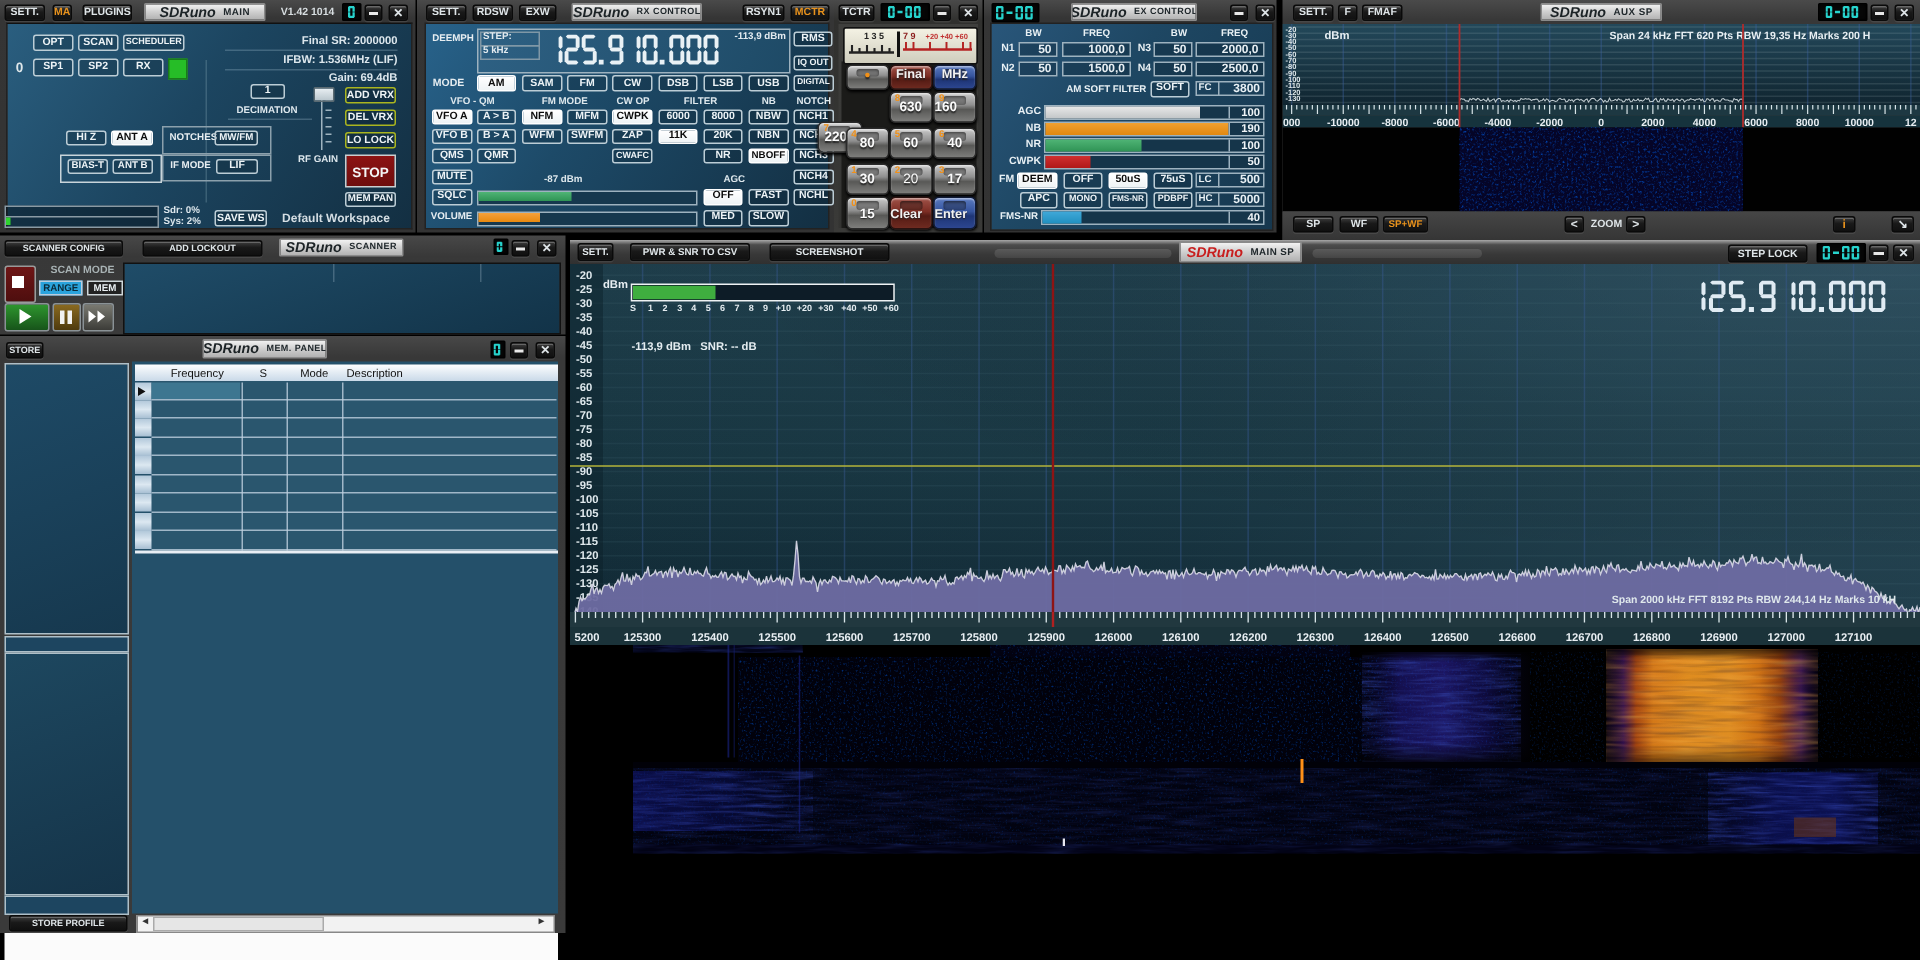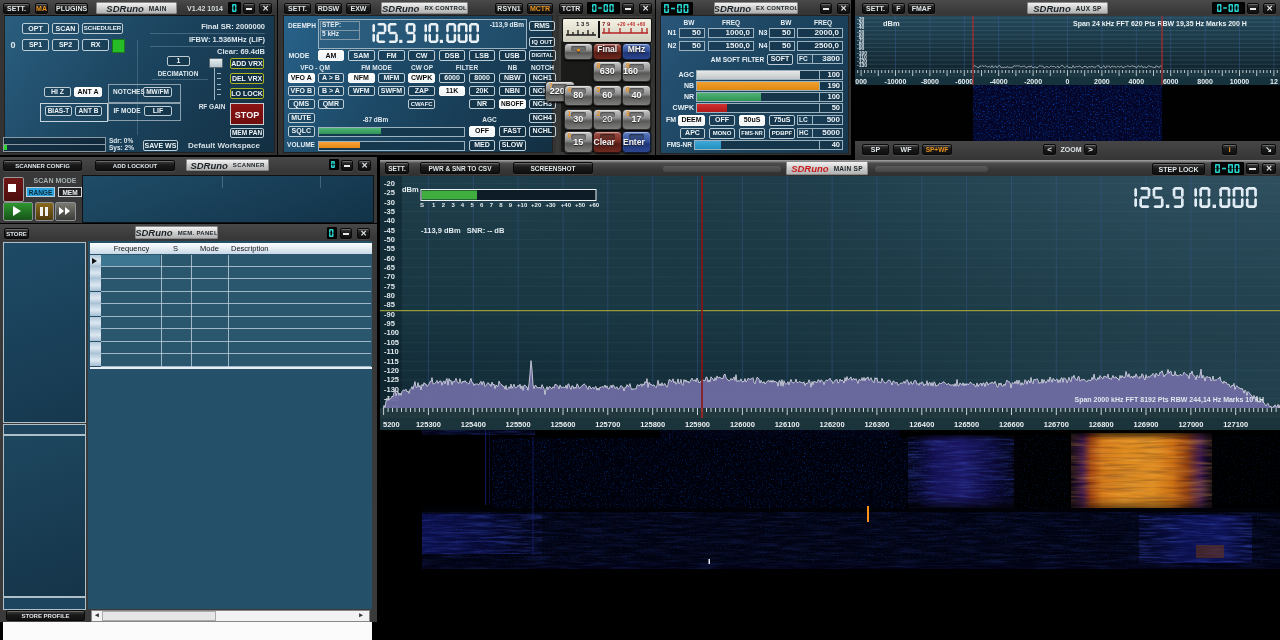--- a/index.html
+++ b/index.html
@@ -31,21 +31,21 @@
     <div style="left:8px;top:39px;width:10px;height:12px;font-size:9px;color:#dfe7ea;font-weight:bold;text-align:center;line-height:12px;white-space:nowrap;">0</div>
     <div style="left:22px;top:39px;width:27px;height:12px;background:rgba(10,30,44,.25);border:1px solid #bccdd6;color:#edf3f6;border-radius:2px;font-size:7px;font-weight:bold;text-align:center;line-height:10px;box-sizing:border-box;white-space:nowrap;">SP1</div>
     <div style="left:52px;top:39px;width:27px;height:12px;background:rgba(10,30,44,.25);border:1px solid #bccdd6;color:#edf3f6;border-radius:2px;font-size:7px;font-weight:bold;text-align:center;line-height:10px;box-sizing:border-box;white-space:nowrap;">SP2</div>
     <div style="left:82px;top:39px;width:27px;height:12px;background:rgba(10,30,44,.25);border:1px solid #bccdd6;color:#edf3f6;border-radius:2px;font-size:7px;font-weight:bold;text-align:center;line-height:10px;box-sizing:border-box;white-space:nowrap;">RX</div>
     <div style="left:112px;top:39px;width:11px;height:12px;background:#26bd27;border:1px solid #1a7a1a;"></div>
     <div style="left:137px;top:40px;width:1px;height:95px;background:rgba(160,190,205,.25);"></div>
     <div style="left:160px;top:22px;width:105px;height:10px;font-size:7.5px;color:#dce6ec;font-weight:bold;text-align:right;line-height:10px;white-space:nowrap;">Final SR: 2000000</div>
     <div style="left:150px;top:33px;width:115px;height:1px;background:rgba(160,190,205,.3);"></div>
     <div style="left:160px;top:35px;width:105px;height:10px;font-size:7.5px;color:#dce6ec;font-weight:bold;text-align:right;line-height:10px;white-space:nowrap;">IFBW: 1.536MHz (LIF)</div>
     <div style="left:150px;top:46px;width:115px;height:1px;background:rgba(160,190,205,.3);"></div>
-    <div style="left:160px;top:47px;width:105px;height:10px;font-size:7.5px;color:#dce6ec;font-weight:bold;text-align:right;line-height:10px;white-space:nowrap;">Clear: 69.4dB</div>
+    <div style="left:160px;top:47px;width:105px;height:10px;font-size:7.5px;color:#dce6ec;font-weight:bold;text-align:right;line-height:10px;white-space:nowrap;">Gain: 69.4dB</div>
     <div style="left:167px;top:56px;width:23px;height:10px;background:rgba(10,30,44,.25);border:1px solid #bccdd6;color:#edf3f6;border-radius:2px;font-size:7px;font-weight:bold;text-align:center;line-height:8px;box-sizing:border-box;white-space:nowrap;">1</div>
     <div style="left:152px;top:70px;width:52px;height:8px;font-size:6.5px;color:#dce6ec;font-weight:bold;text-align:center;line-height:8px;white-space:nowrap;">DECIMATION</div>
     <div style="left:152px;top:79px;width:56px;height:1px;background:rgba(160,190,205,.3);"></div>
     <div style="left:214px;top:60px;width:1px;height:40px;background:#9fb4c0;"></div>
     <div style="left:217px;top:62.0px;width:4px;height:1px;background:#9fb4c0;"></div>
     <div style="left:217px;top:67.4px;width:4px;height:1px;background:#9fb4c0;"></div>
     <div style="left:217px;top:72.8px;width:4px;height:1px;background:#9fb4c0;"></div>
     <div style="left:217px;top:78.2px;width:4px;height:1px;background:#9fb4c0;"></div>
     <div style="left:217px;top:83.6px;width:4px;height:1px;background:#9fb4c0;"></div>
     <div style="left:217px;top:89.0px;width:4px;height:1px;background:#9fb4c0;"></div>

